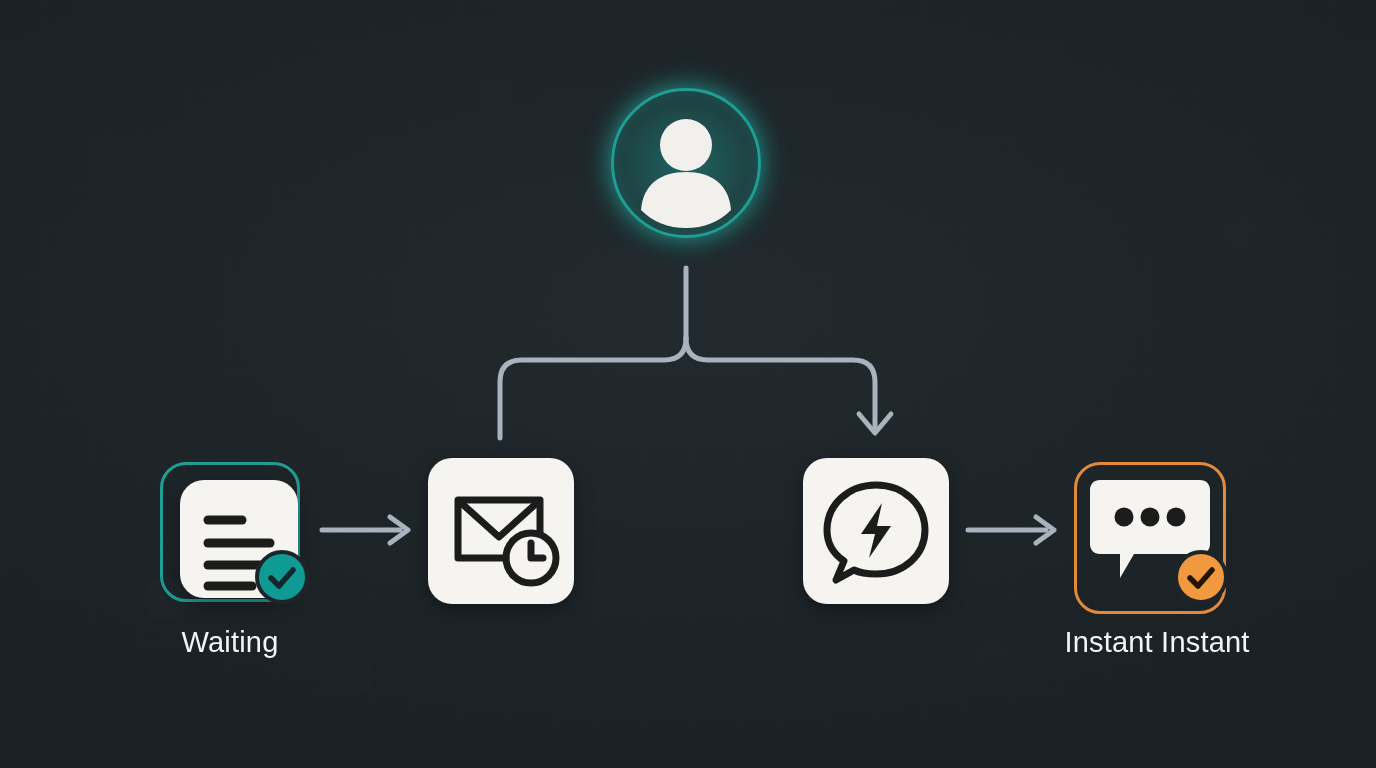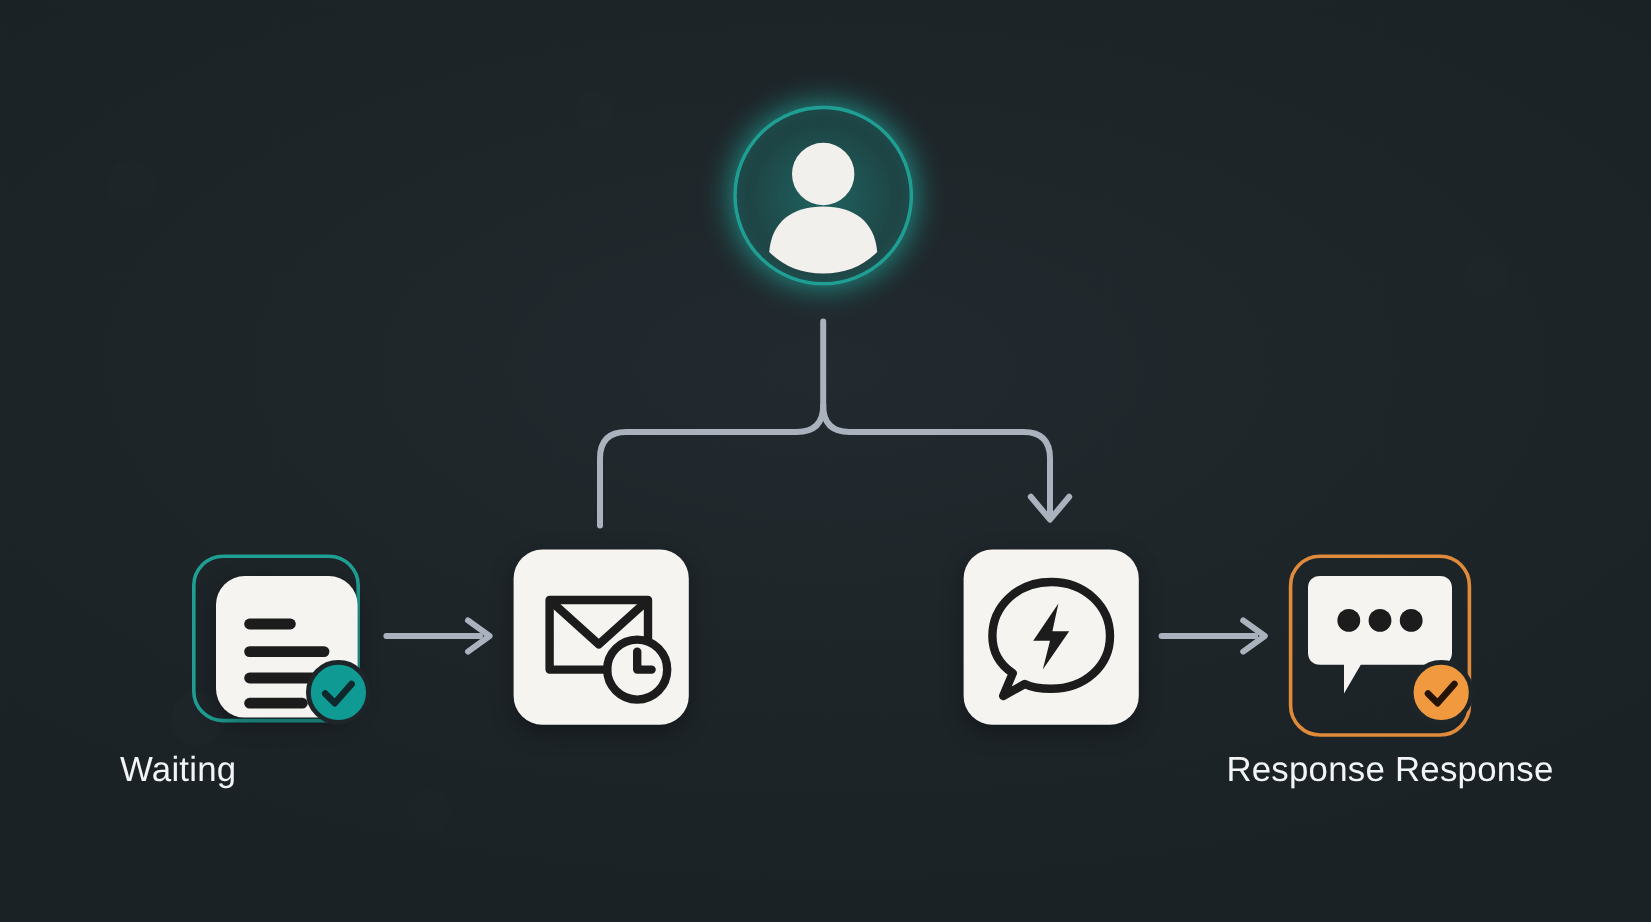--- a/index.html
+++ b/index.html
@@ -101,21 +101,21 @@
     justify-content: center;
   }
   .badge.orange { background: #f0993f; }
 
   .caption {
     position: absolute;
     color: #f2f4f5;
     font-size: 29px;
     letter-spacing: 0.2px;
     white-space: nowrap;
-    text-align: left;
+    text-align: center;
   }
 </style>
 </head>
 <body>
 
 <div id="stage">
 
   <div id="texture"></div>
 
   <svg id="wires" viewBox="0 0 1376 768">
@@ -197,15 +197,15 @@
       <circle cx="60" cy="43" r="9.5" fill="#1c1c1c"></circle>
       <circle cx="86" cy="43" r="9.5" fill="#1c1c1c"></circle>
     </svg>
     <div class="badge orange" style="left:112px; top:100px;">
       <svg viewBox="0 0 46 46" width="46" height="46">
         <path d="M 12 24 L 20 32 L 34 16" fill="none" stroke="#241403" stroke-width="5.5" stroke-linecap="round" stroke-linejoin="round"></path>
       </svg>
     </div>
   </div>
 
-  <div class="caption" style="left:1022px; top:626px; width:270px;">Response Response</div>
+  <div class="caption" style="left:1022px; top:626px; width:270px;">Instant Instant</div>
 
 </div>
 
 </body></html>

